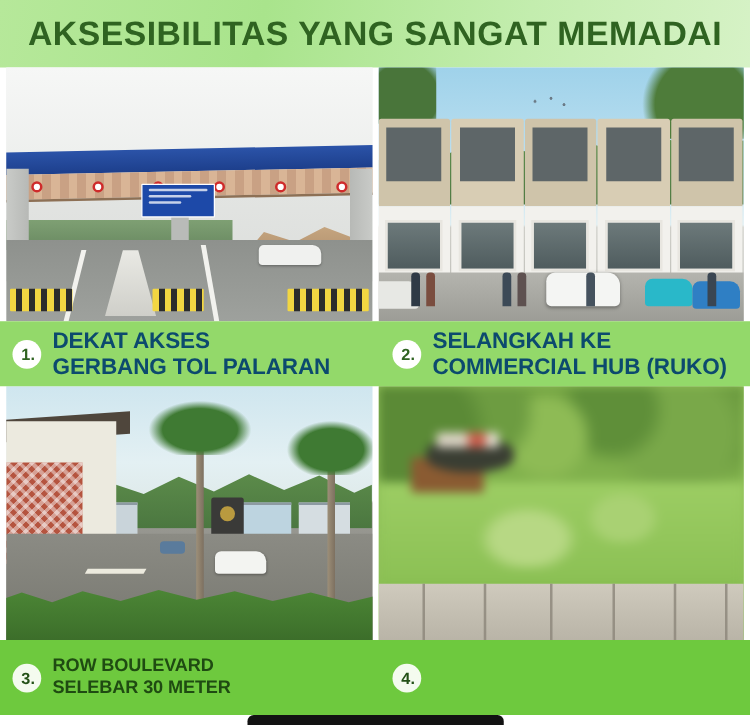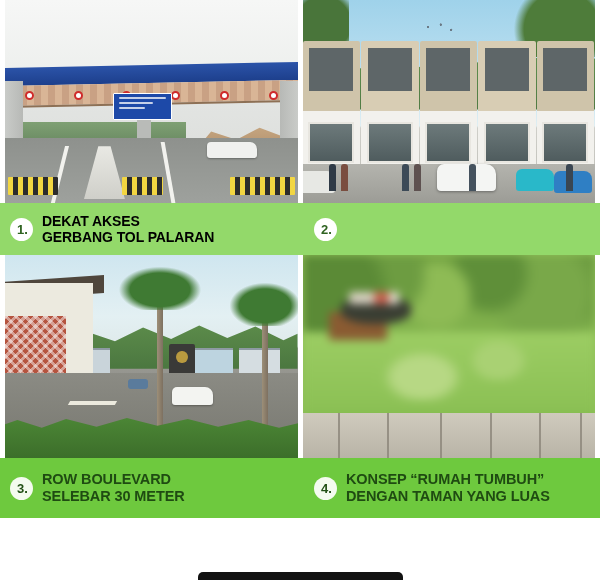--- a/index.html
+++ b/index.html
@@ -88,23 +88,23 @@
     display: flex;
     align-items: center;
     justify-content: center;
     flex: 0 0 23px;
     line-height: 1;
     padding-left: 2px;
   }
   .band-dark .badge { background: #f4fbef; color: #235117; }
 
   .caption-text {
-    font-size: 14px;
+    font-size: 18px;
     font-weight: bold;
-    color: #000000;
+    color: #0c4a6e;
     line-height: 1.15;
     white-space: pre-line;
     letter-spacing: -0.1px;
   }
   .band-dark .caption-text { color: #1f4b12; font-size: 14.5px; }
 
   
   .watermark {
     position: absolute;
     left: 0; right: 0;
@@ -261,20 +261,23 @@
   .p4 .plank { position:absolute; bottom:0; width:2px; height:100%; background:#8e887c; opacity:.85; }
 
   
   .row-1::after { content:""; display:block; height:0; }
 </style>
 </head>
 <body>
 
 <div class="poster">
 
+  <div class="header">
+    <div class="header-title">AKSESIBILITAS YANG SANGAT MEMADAI</div>
+  </div>
 
   <div class="rows">
 
     <div class="row row-1">
       <div class="row-images">
 
         <div class="photo p1">
           <div class="sky"></div>
           <div class="trees"></div>
           <div class="hill"></div>
@@ -379,20 +382,22 @@
       </div>
 
       <div class="caption-band band-light">
         <div class="caption">
           <div class="badge">1.</div>
           <div class="caption-text">DEKAT AKSES
 GERBANG TOL PALARAN</div>
         </div>
         <div class="caption second">
           <div class="badge">2.</div>
+          <div class="caption-text">SELANGKAH KE
+COMMERCIAL HUB (RUKO)</div>
         </div>
       </div>
     </div>
 
     <div class="row row-2">
       <div class="row-images">
 
         <div class="photo p3">
           <div class="bgtrees"></div>
           <div class="bldg b1"></div>
@@ -438,22 +443,20 @@
       </div>
 
       <div class="caption-band band-dark">
         <div class="caption">
           <div class="badge">3.</div>
           <div class="caption-text">ROW BOULEVARD
 SELEBAR 30 METER</div>
         </div>
         <div class="caption second">
           <div class="badge">4.</div>
-          <div class="caption-text">KONSEP “RUMAH TUMBUH”
-DENGAN TAMAN YANG LUAS</div>
         </div>
       </div>
     </div>
 
   </div>
 
 
   <div class="bottom-bar"></div>
 
 </div>

